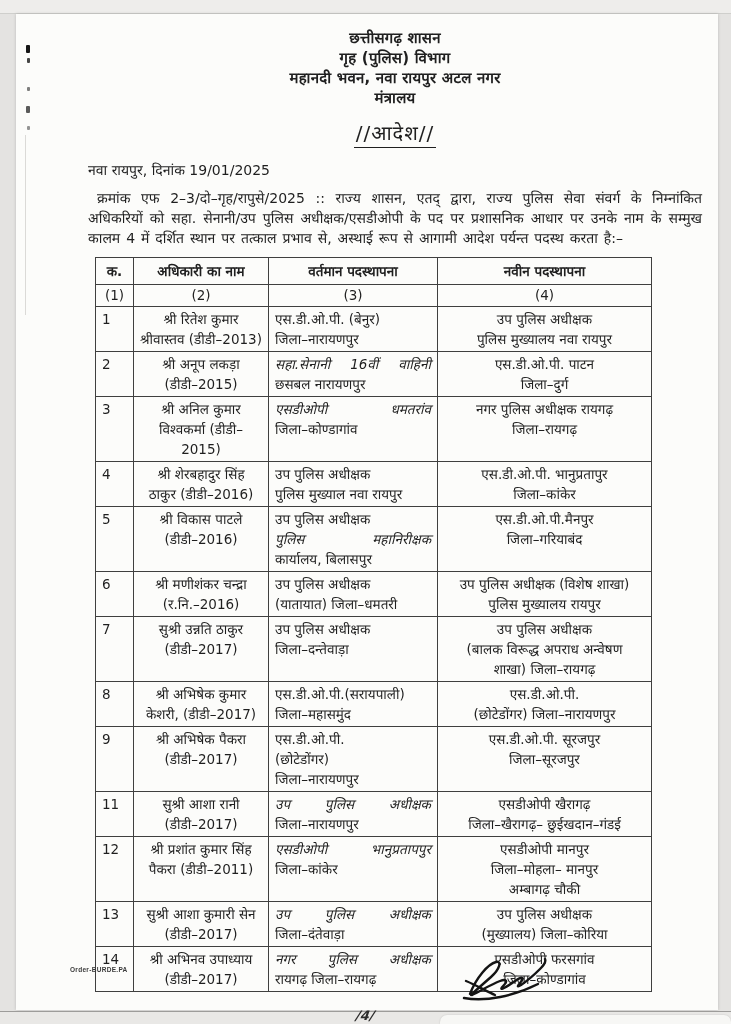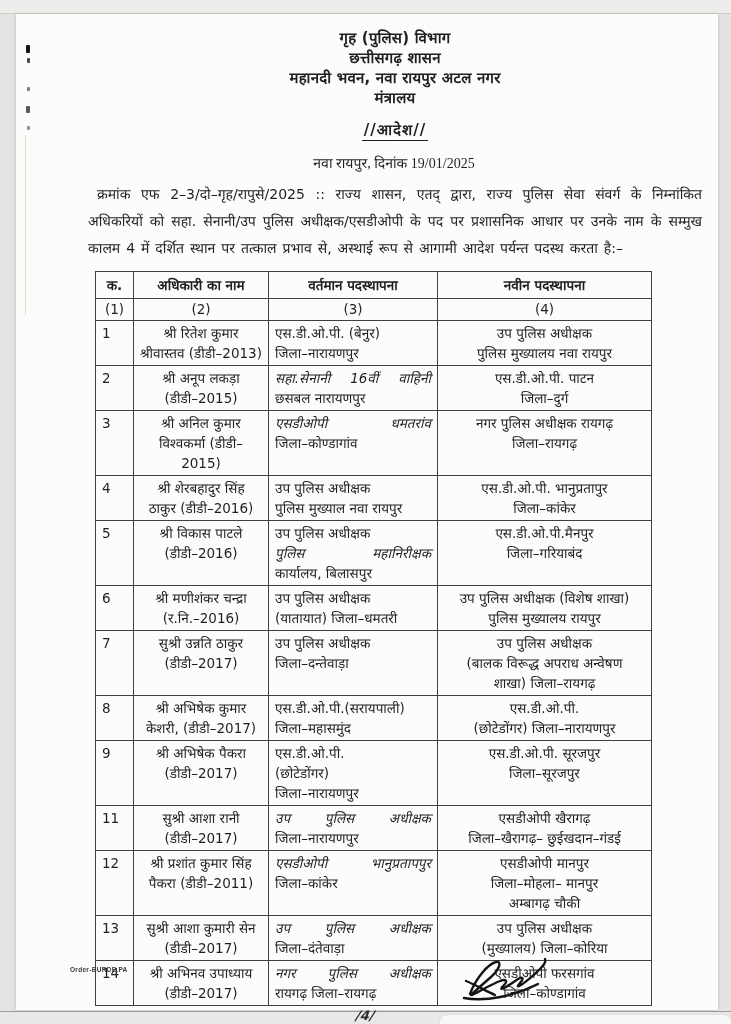--- a/index.html
+++ b/index.html
@@ -13,26 +13,26 @@
   .topstrip{position:absolute;left:0;top:0;width:731px;height:13px;background:#eeedeb;border-bottom:1px solid #cfcfcc;}
   .page{
     position:absolute;left:16px;top:14px;width:702px;height:996px;
     background:#fcfcfa;box-shadow:0 0 3px rgba(0,0,0,.18);
     box-sizing:border-box;padding:14px 16px 0 72px;
   }
   .artifact{position:absolute;background:#161616;border-radius:1px;}
   .streak{position:absolute;background:#c4c3c0;width:1px;}
   .doc-header{text-align:center;font-weight:700;font-size:15px;line-height:20px;letter-spacing:.2px;}
   .order-title{
-    text-align:center;margin-top:11px;font-weight:700;font-size:15px;letter-spacing:1px;
+    text-align:center;margin-top:11px;font-weight:400;font-size:20px;letter-spacing:1px;
   }
   .order-title span{border-bottom:1.6px solid #1f1f1f;padding:0 2px 1px;display:inline-block;}
-  .date-line{text-align:center;font-size:14px;margin-top:12px;padding-right:2px;font-family:Liberation Serif, serif;}
+  .date-line{text-align:left;font-size:14px;margin-top:12px;padding-right:2px;}
   .body-para{
-    margin-top:9px;font-size:14px;line-height:27px;text-align:justify;text-indent:9px;
+    margin-top:9px;font-size:14px;line-height:20px;text-align:justify;text-indent:9px;
     word-spacing:1.5px;
   }
   table.order{
     border-collapse:collapse;table-layout:fixed;width:556px;margin:9px 0 0 7px;
     font-size:13.5px;
   }
   table.order th,table.order td{
     border:1.5px solid #3f3f3f;box-sizing:border-box;
     padding:2px 6px;line-height:20px;vertical-align:top;
   }
@@ -56,22 +56,22 @@
   }
 </style>
 </head>
 <body>
 
 <div class="topstrip"></div>
 
 <div class="page">
 
   <div class="doc-header">
+    <div>छत्तीसगढ़ शासन</div>
     <div>गृह (पुलिस) विभाग</div>
-    <div>छत्तीसगढ़ शासन</div>
     <div>महानदी भवन, नवा रायपुर अटल नगर</div>
     <div>मंत्रालय</div>
   </div>
 
   <div class="order-title">
     <span>//आदेश//</span>
   </div>
 
   <div class="date-line">नवा रायपुर, दिनांक 19/01/2025</div>
 

